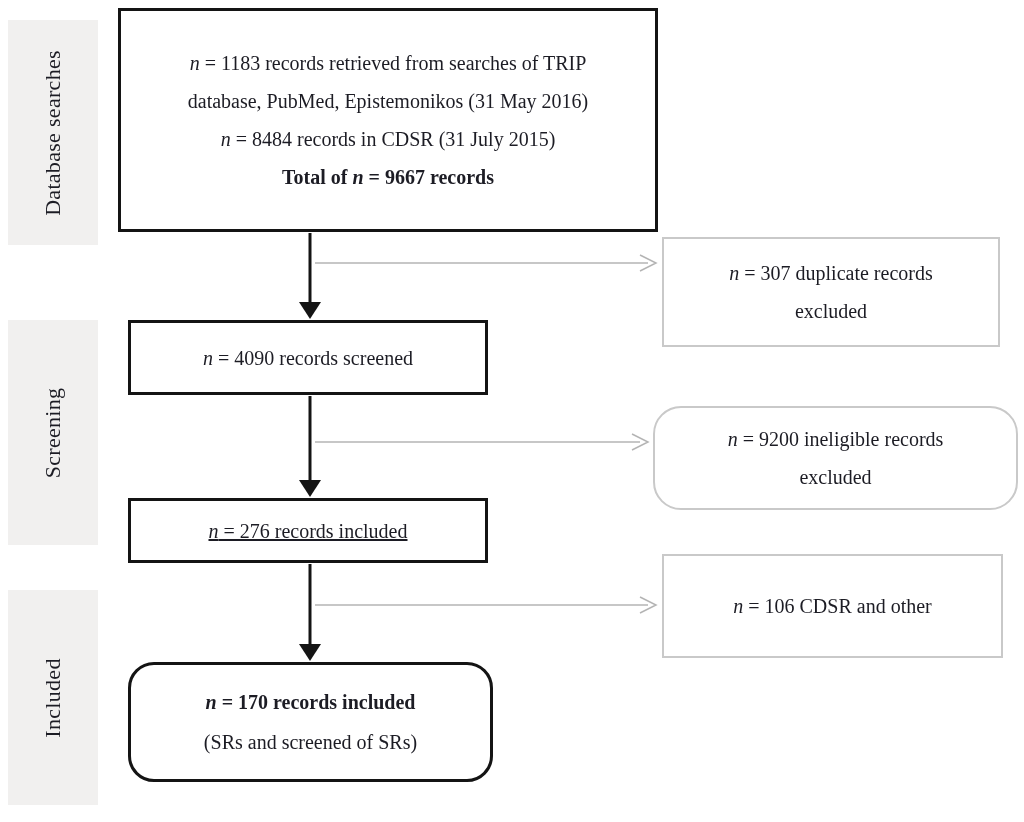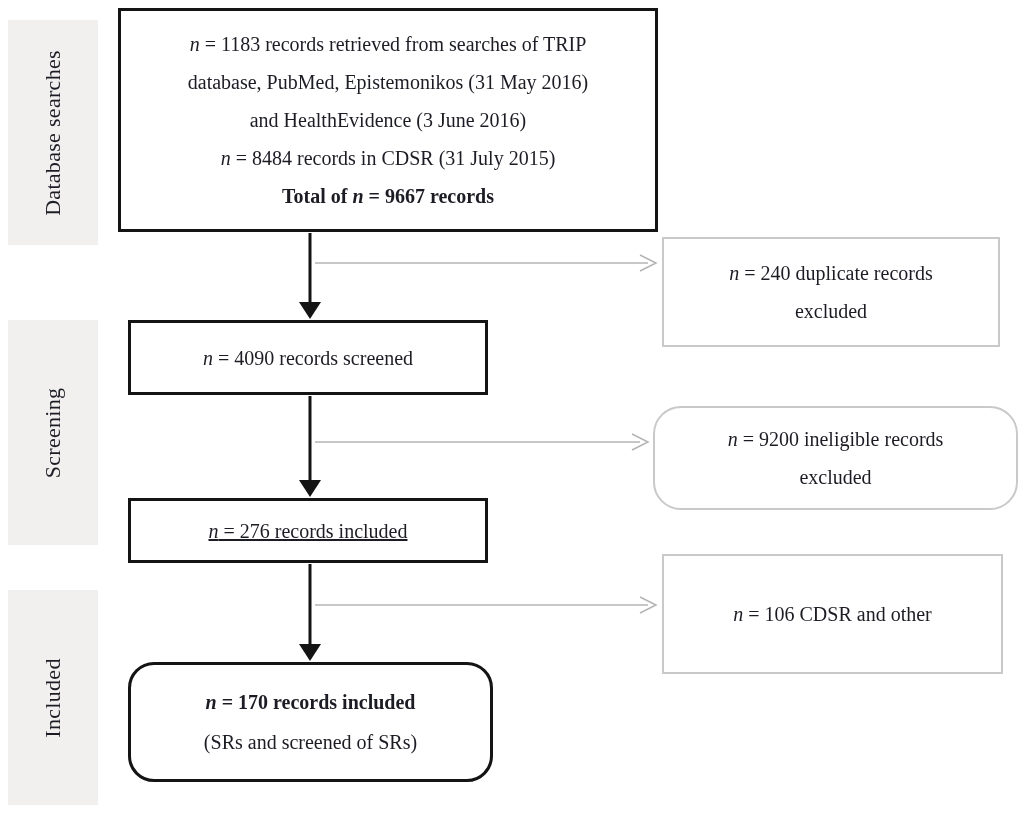--- a/index.html
+++ b/index.html
@@ -27,21 +27,21 @@
     text-align:center;font-size:20px;line-height:38px;background:#fff;
   }
   .box.main{border:3px solid var(--border-dark);justify-content:center;}
   .box.side{border:2px solid var(--border-gray);}
   .box-search{left:118px;top:8px;width:540px;height:224px;line-height:38px;}
   .box-screened{left:128px;top:320px;width:360px;height:75px;}
   .box-included276{left:128px;top:498px;width:360px;height:65px;text-decoration:underline;}
   .box-included170{left:128px;top:662px;width:365px;height:120px;line-height:40px;border-radius:26px;}
   .box-excl1{left:662px;top:237px;width:338px;height:110px;}
   .box-excl2{left:653px;top:406px;width:365px;height:104px;border-radius:28px;}
-  .box-excl3{left:662px;top:554px;width:341px;height:120px;}
+  .box-excl3{left:662px;top:554px;width:341px;height:104px;}
   .line{display:block;}
   .bold{font-weight:700;}
   .n-it{font-style:italic;}
   .arrows{position:absolute;left:0;top:0;width:1024px;height:822px;pointer-events:none;}
   .v-line{stroke:var(--arrow-black);stroke-width:3;}
   .v-head{fill:var(--arrow-black);}
   .h-line{stroke:var(--arrow-gray);stroke-width:1.5;fill:none;}
   .h-head{stroke:var(--arrow-gray);stroke-width:1.5;fill:none;}
 </style>
 </head>
@@ -76,23 +76,20 @@
   </svg>
 
   <div class="box main box-search">
     <span class="line">
       <span class="n-it">n</span><span> = 1183 records retrieved from searches of TRIP</span>
     </span>
     <span class="line">
       <span>database, PubMed, Epistemonikos (31 May 2016)</span>
     </span>
     <span class="line">
-      <span>and HealthEvidence (3 June 2016)</span>
-    </span>
-    <span class="line">
       <span class="n-it">n</span><span> = 8484 records in CDSR (31 July 2015)</span>
     </span>
     <span class="line bold">
       <span>Total of </span><span class="n-it">n</span><span> = 9667 records</span>
     </span>
   </div>
 
   <div class="box main box-screened">
     <span class="line">
       <span class="n-it">n</span><span> = 4090 records screened</span>
@@ -107,21 +104,21 @@
 
   <div class="box main box-included170">
     <span class="line bold">
       <span class="n-it">n</span><span> = 170 records included</span>
     </span>
     <span class="line">(SRs and screened of SRs)</span>
   </div>
 
   <div class="box side box-excl1">
     <span class="line">
-      <span class="n-it">n</span><span> = 240 duplicate records</span>
+      <span class="n-it">n</span><span> = 307 duplicate records</span>
     </span>
     <span class="line">excluded</span>
   </div>
 
   <div class="box side box-excl2">
     <span class="line">
       <span class="n-it">n</span><span> = 9200 ineligible records</span>
     </span>
     <span class="line">excluded</span>
   </div>

